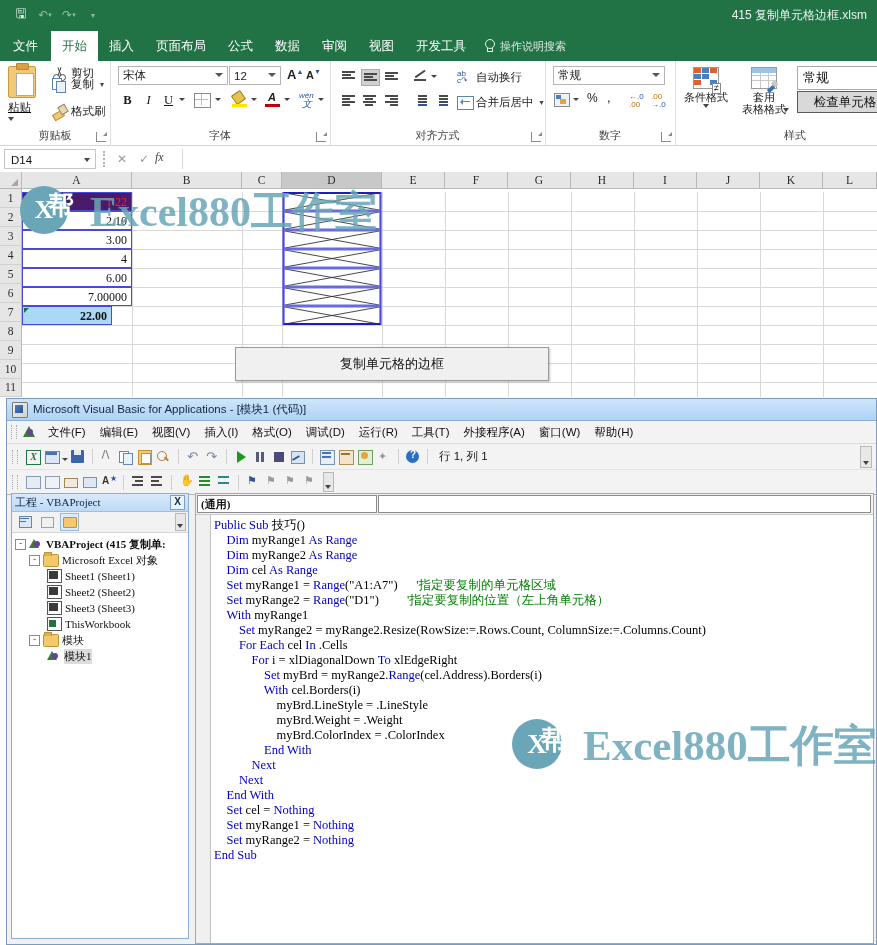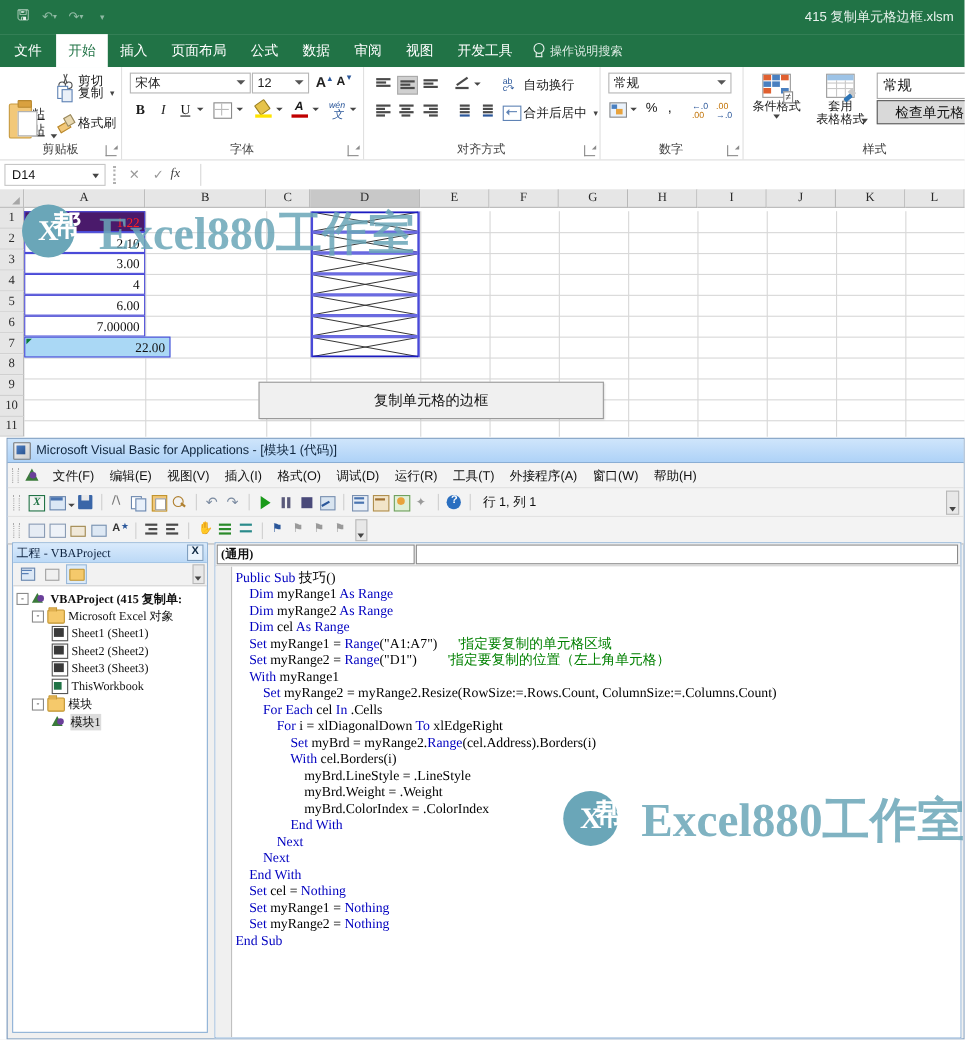--- a/index.html
+++ b/index.html
@@ -63,21 +63,21 @@
     position:absolute;bottom:3px;right:4px;width:9px;height:9px;
     border-left:1px solid #8a8a8a;border-bottom:1px solid #8a8a8a;
   }
   .dlg-launch:after{
     content:"";position:absolute;right:-1px;top:0px;width:0;height:0;
     border-left:4px solid transparent;border-bottom:4px solid #8a8a8a;
   }
   
   .paste-btn{
     position:absolute;left:8px;top:3px;width:44px;height:62px;
-    display:flex;align-items:flex-end;text-decoration:underline;
+    display:flex;flex-direction:column;align-items:flex-start;text-decoration:underline;
   }
   .clipbd{
     width:26px;height:30px;background:#f2c879;border:1px solid #c79a3f;border-radius:2px;
     position:relative;margin-top:2px;
   }
   .clipbd:before{
     content:"";position:absolute;left:7px;top:-4px;width:11px;height:5px;
     background:#d9a13f;border:1px solid #b8882f;border-radius:1px;
   }
   .clipbd:after{
@@ -699,21 +699,21 @@
     <div class="gline-h" style="top:152px"></div>
     <div class="gline-h" style="top:171px"></div>
     <div class="gline-h" style="top:190px"></div>
 
     <div class="cell" style="left:0;top:0;width:110px;height:19px;line-height:19px;background:#4a1a6b;color:#ff2020;border:1.4px solid #4a4ad8;">1.22</div>
     <div class="cell" style="left:0;top:19px;width:110px;height:19px;line-height:19px;border:1.4px solid #4a4ad8;">2.10</div>
     <div class="cell" style="left:0;top:38px;width:110px;height:19px;line-height:19px;border:1.4px solid #4a4ad8;">3.00</div>
     <div class="cell" style="left:0;top:57px;width:110px;height:19px;line-height:19px;border:1.4px solid #4a4ad8;">4</div>
     <div class="cell" style="left:0;top:76px;width:110px;height:19px;line-height:19px;border:1.4px solid #4a4ad8;">6.00</div>
     <div class="cell" style="left:0;top:95px;width:110px;height:19px;line-height:19px;border:1.4px solid #4a4ad8;">7.00000</div>
-    <div class="cell" style="left:0;top:114px;width:133px;height:19px;line-height:19px;border:1.8px solid #4a4ad8;background:#aad8f5;">22.00</div>
+    <div class="cell" style="left:0;top:114px;width:90px;height:19px;line-height:19px;border:1.8px solid #4a4ad8;background:#aad8f5;font-weight:bold;">22.00</div>
     <div style="position:absolute;left:2px;top:116px;width:0;height:0;border-top:5px solid #0a7a3a;border-right:5px solid transparent;"></div>
 
     <svg style="position:absolute;left:260px;top:0;width:100px;height:133px;">
       <g stroke="#4a4ad8" stroke-width="2.2">
         <line x1="1.5" y1="0" x2="1.5" y2="133"></line>
         <line x1="98.5" y1="0" x2="98.5" y2="133"></line>
       </g>
       <g stroke="#333" stroke-width="0.9" fill="none">
         <line x1="3" y1="1" x2="97" y2="18"></line>
           <line x1="3" y1="18" x2="97" y2="1"></line>

